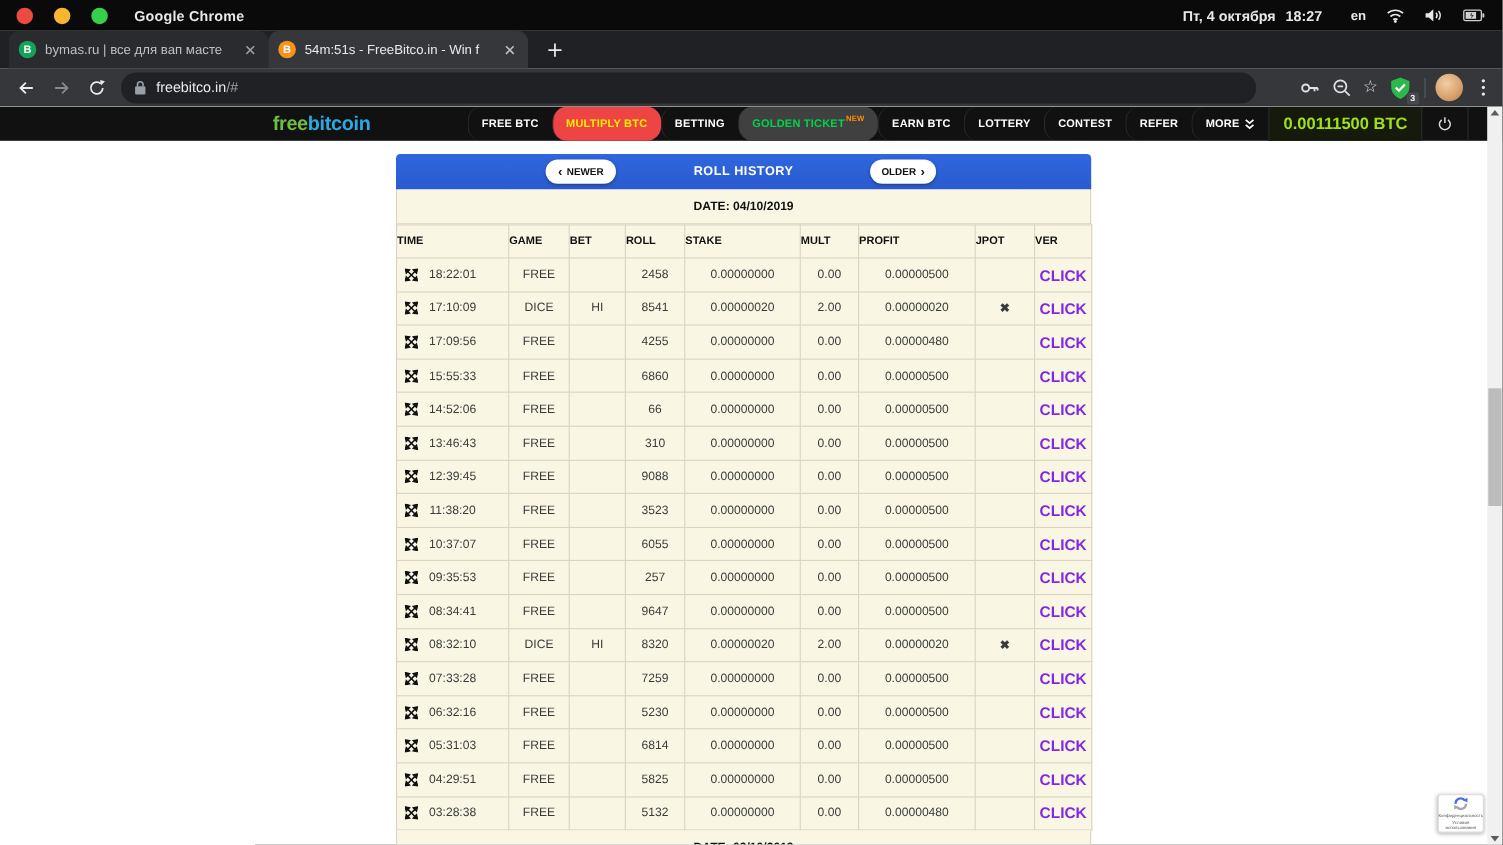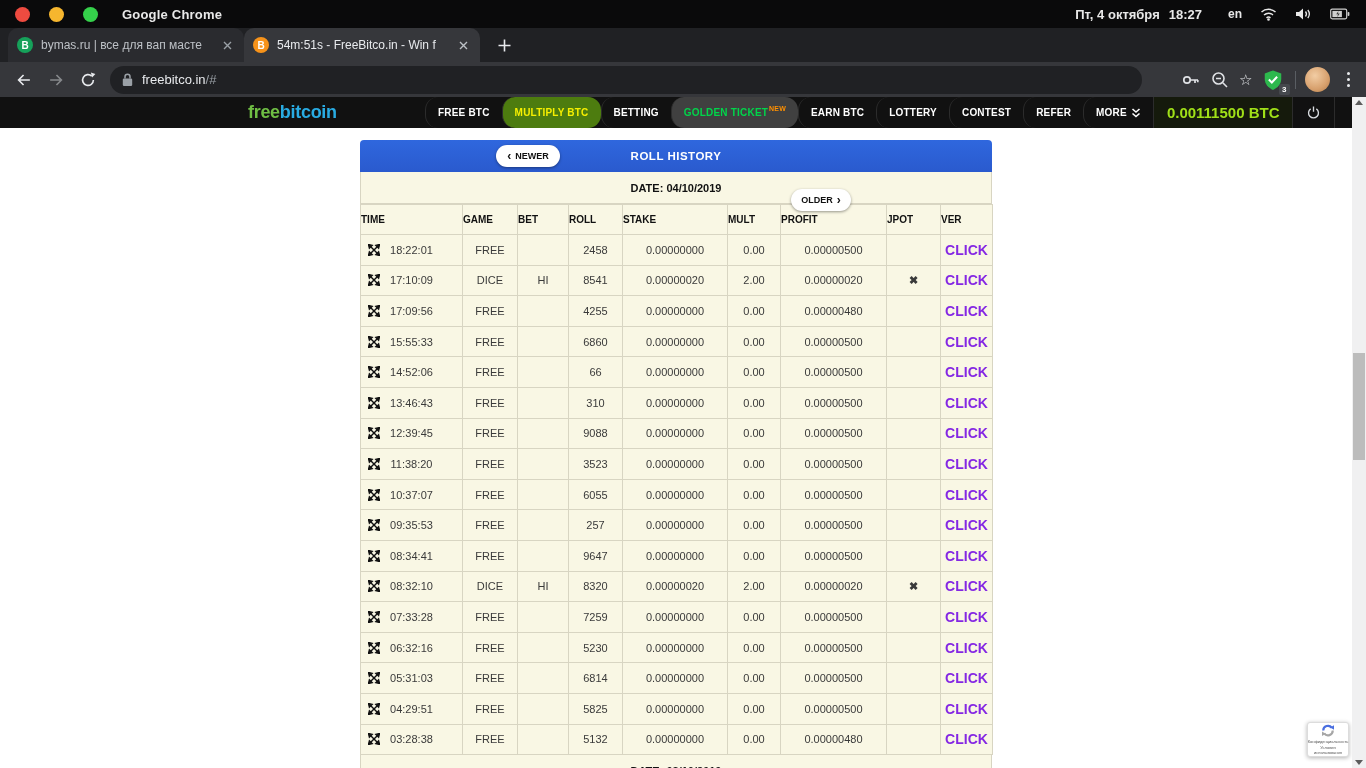--- a/index.html
+++ b/index.html
@@ -76,21 +76,21 @@
 
   
   .rh { position:absolute; left:360px; top:43px; width:632px; }
   .rh-header { position:relative; height:32px; background:linear-gradient(#2f67de,#2a5ace);
     border-radius:4px 4px 0 0; display:flex; align-items:center; justify-content:center; }
   .rh-title { color:#fff; font-weight:bold; font-size:11.5px; letter-spacing:0.5px; }
   .pill { position:absolute; top:5px; height:22px; background:#fff; border-radius:12px;
     display:flex; align-items:center; justify-content:center; gap:4px; font-size:9px;
     font-weight:bold; color:#111; box-shadow:0 1px 3px rgba(0,0,0,0.4); cursor:pointer; }
   .pill.newer { left:136px; width:64px; }
-  .pill.older { left:431px; width:60px;margin-top:44px; }
+  .pill.older { left:431px; width:60px; }
   .pill .chev { font-size:12px; line-height:0; font-weight:bold; }
   .date-row { height:32px; background:#f9f7e4; border:1px solid #d8d5c2; border-top:none;
     display:flex; align-items:center; justify-content:center; font-size:11px; font-weight:bold; color:#111; }
   table.rolls { width:632px; border-collapse:collapse; table-layout:fixed; background:#f9f7e4; }
   table.rolls th { height:30px; font-size:10px; font-weight:bold; color:#111;
     border:1px solid #d8d5c2; text-align:left; }
   table.rolls td { height:30.6px; font-size:11px; color:#3a3a3a; border:1px solid #d8d5c2;
     text-align:center; vertical-align:middle; }
   td.c-time { position:relative; }
   .expand-icon { position:absolute; left:7px; top:50%; transform:translateY(-50%);
@@ -231,21 +231,21 @@
 
     <div class="sitenav">
       <div class="logo">
         <span class="lg1">free</span>
           <span class="lg2">bitcoin</span>
       </div>
       <div class="nav-items">
           <div class="nav-item">
             <span>FREE BTC</span>
           </div>
-          <div class="nav-item" style="background: #4d7c0f;">
+          <div class="nav-item" style="background: #ef4444;">
             <span style="color: rgb(246, 239, 0);">MULTIPLY BTC</span>
           </div>
           <div class="nav-item">
             <span>BETTING</span>
           </div>
           <div class="nav-item" style="background: #404040;">
             <span style="color: rgb(0, 212, 74);">GOLDEN TICKET</span>
             <sup>NEW</sup>
           </div>
           <div class="nav-item">

